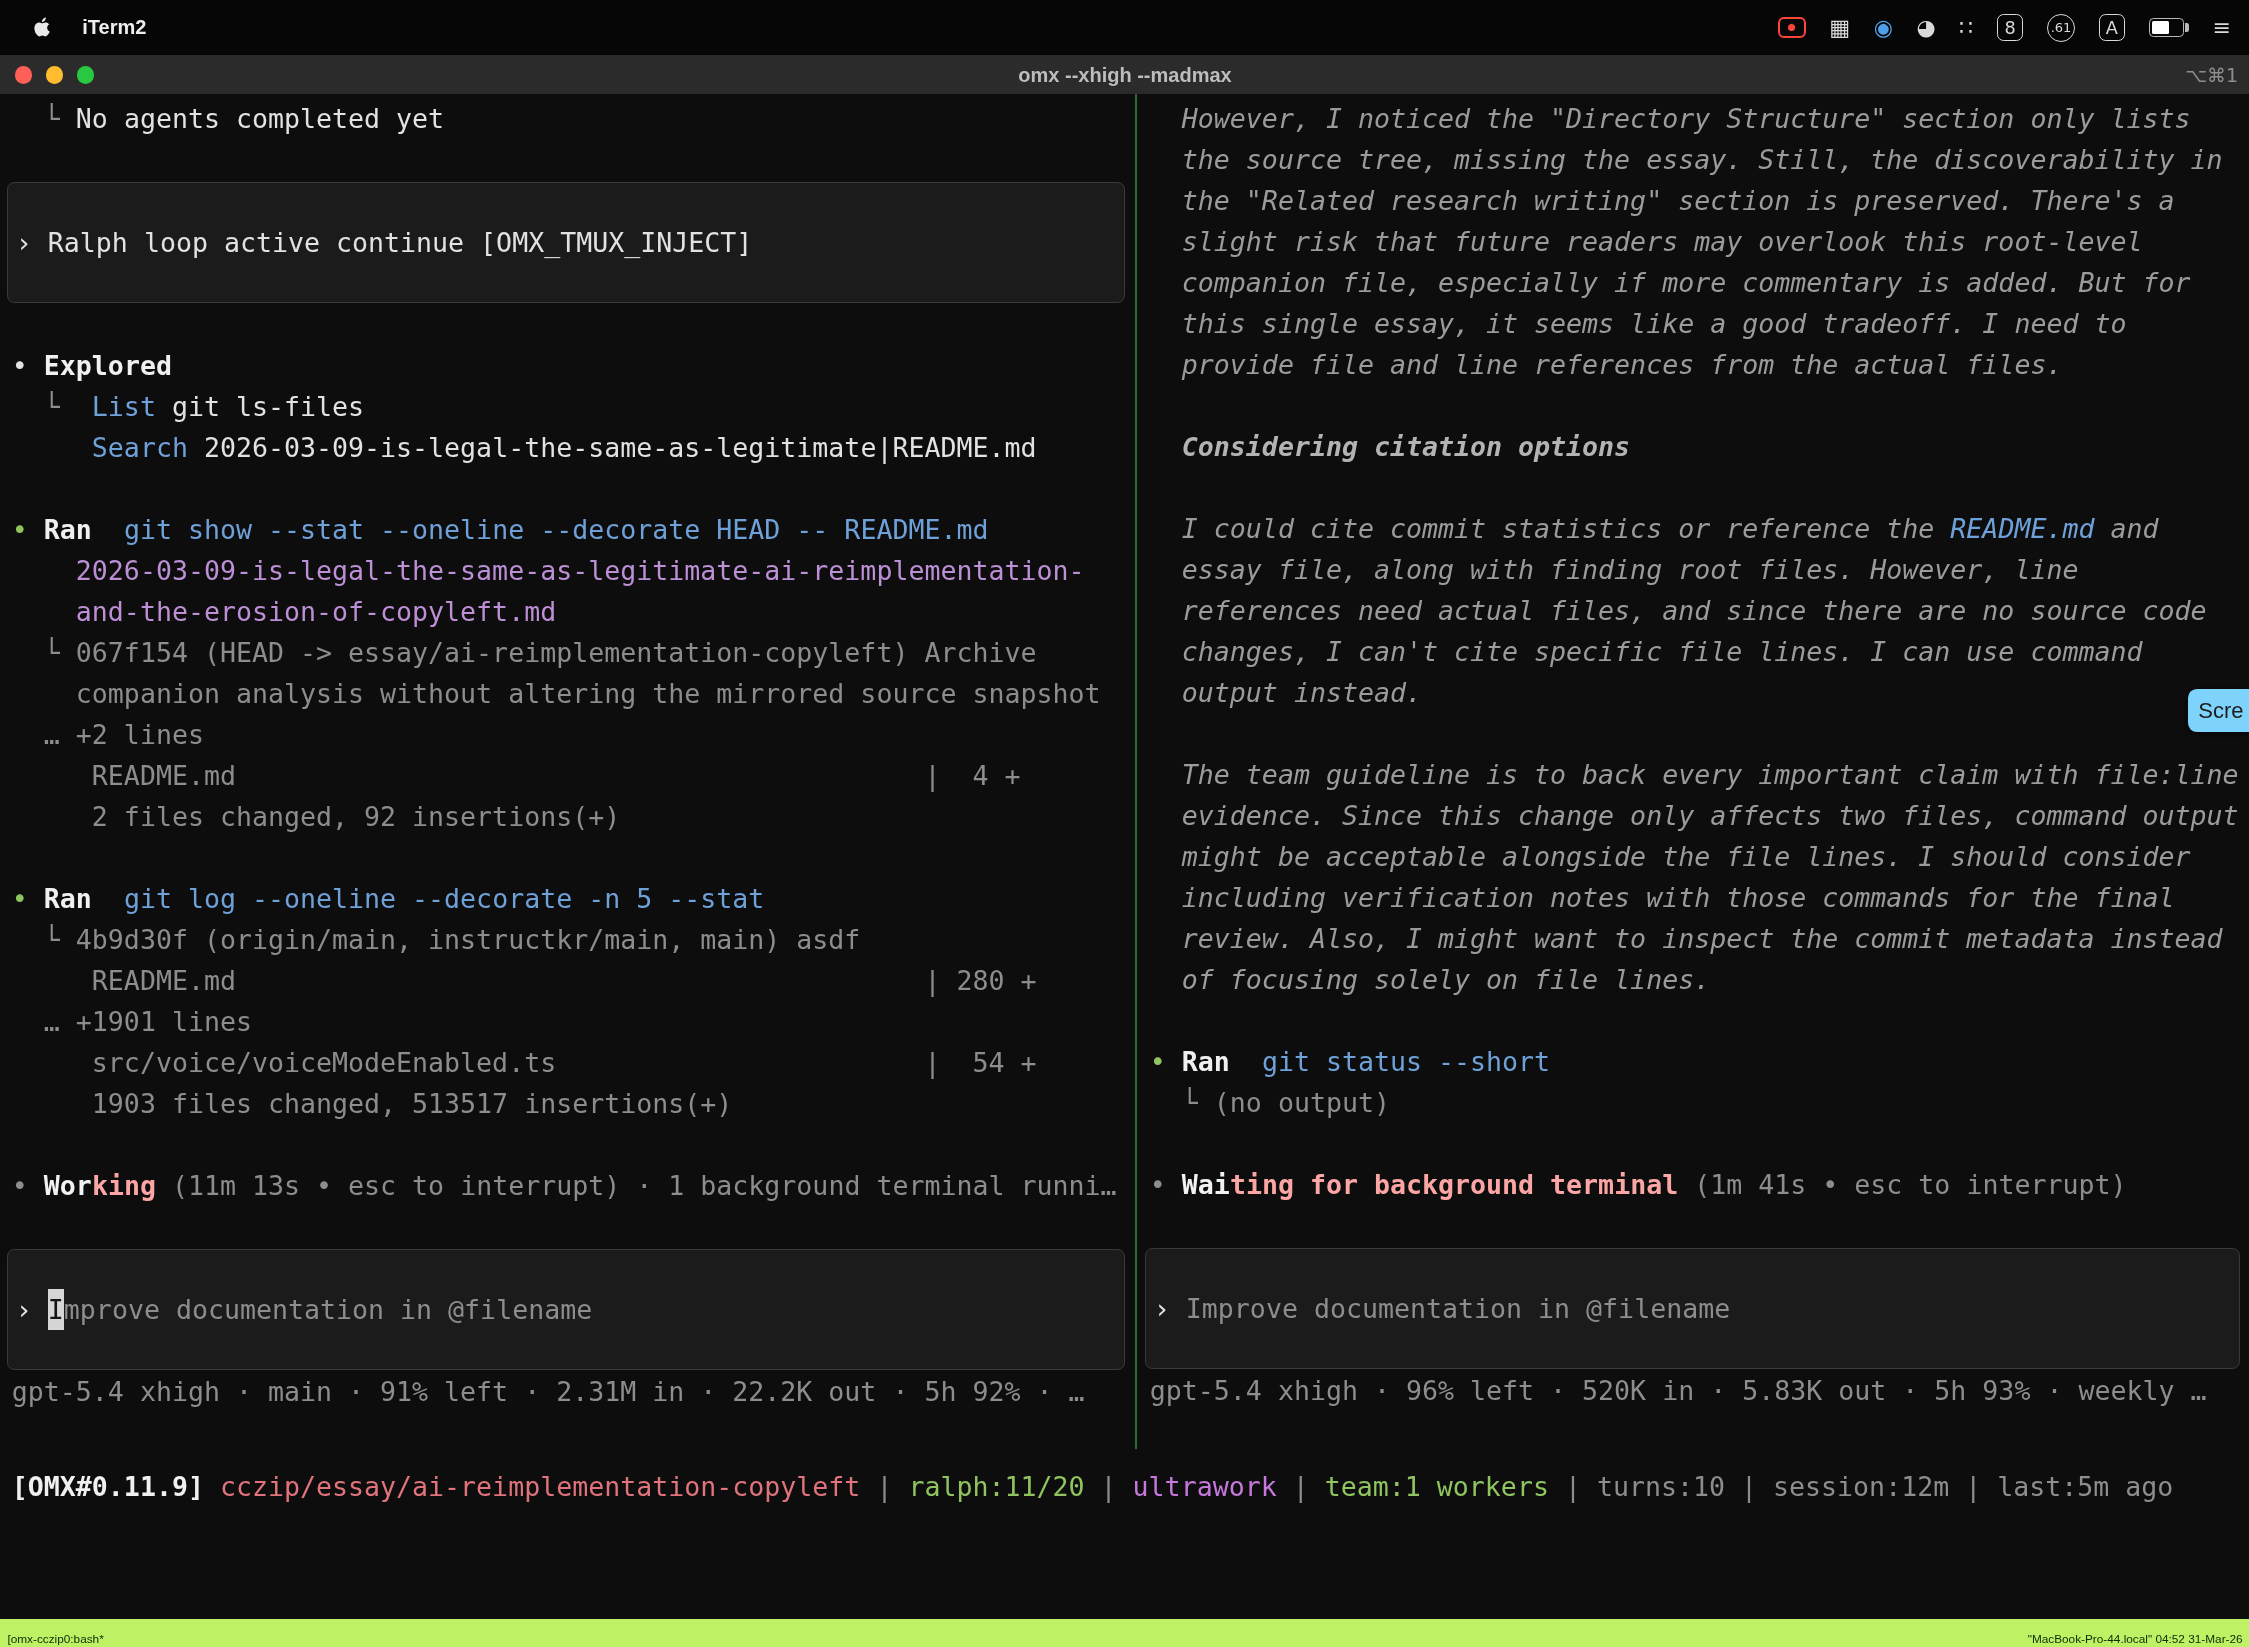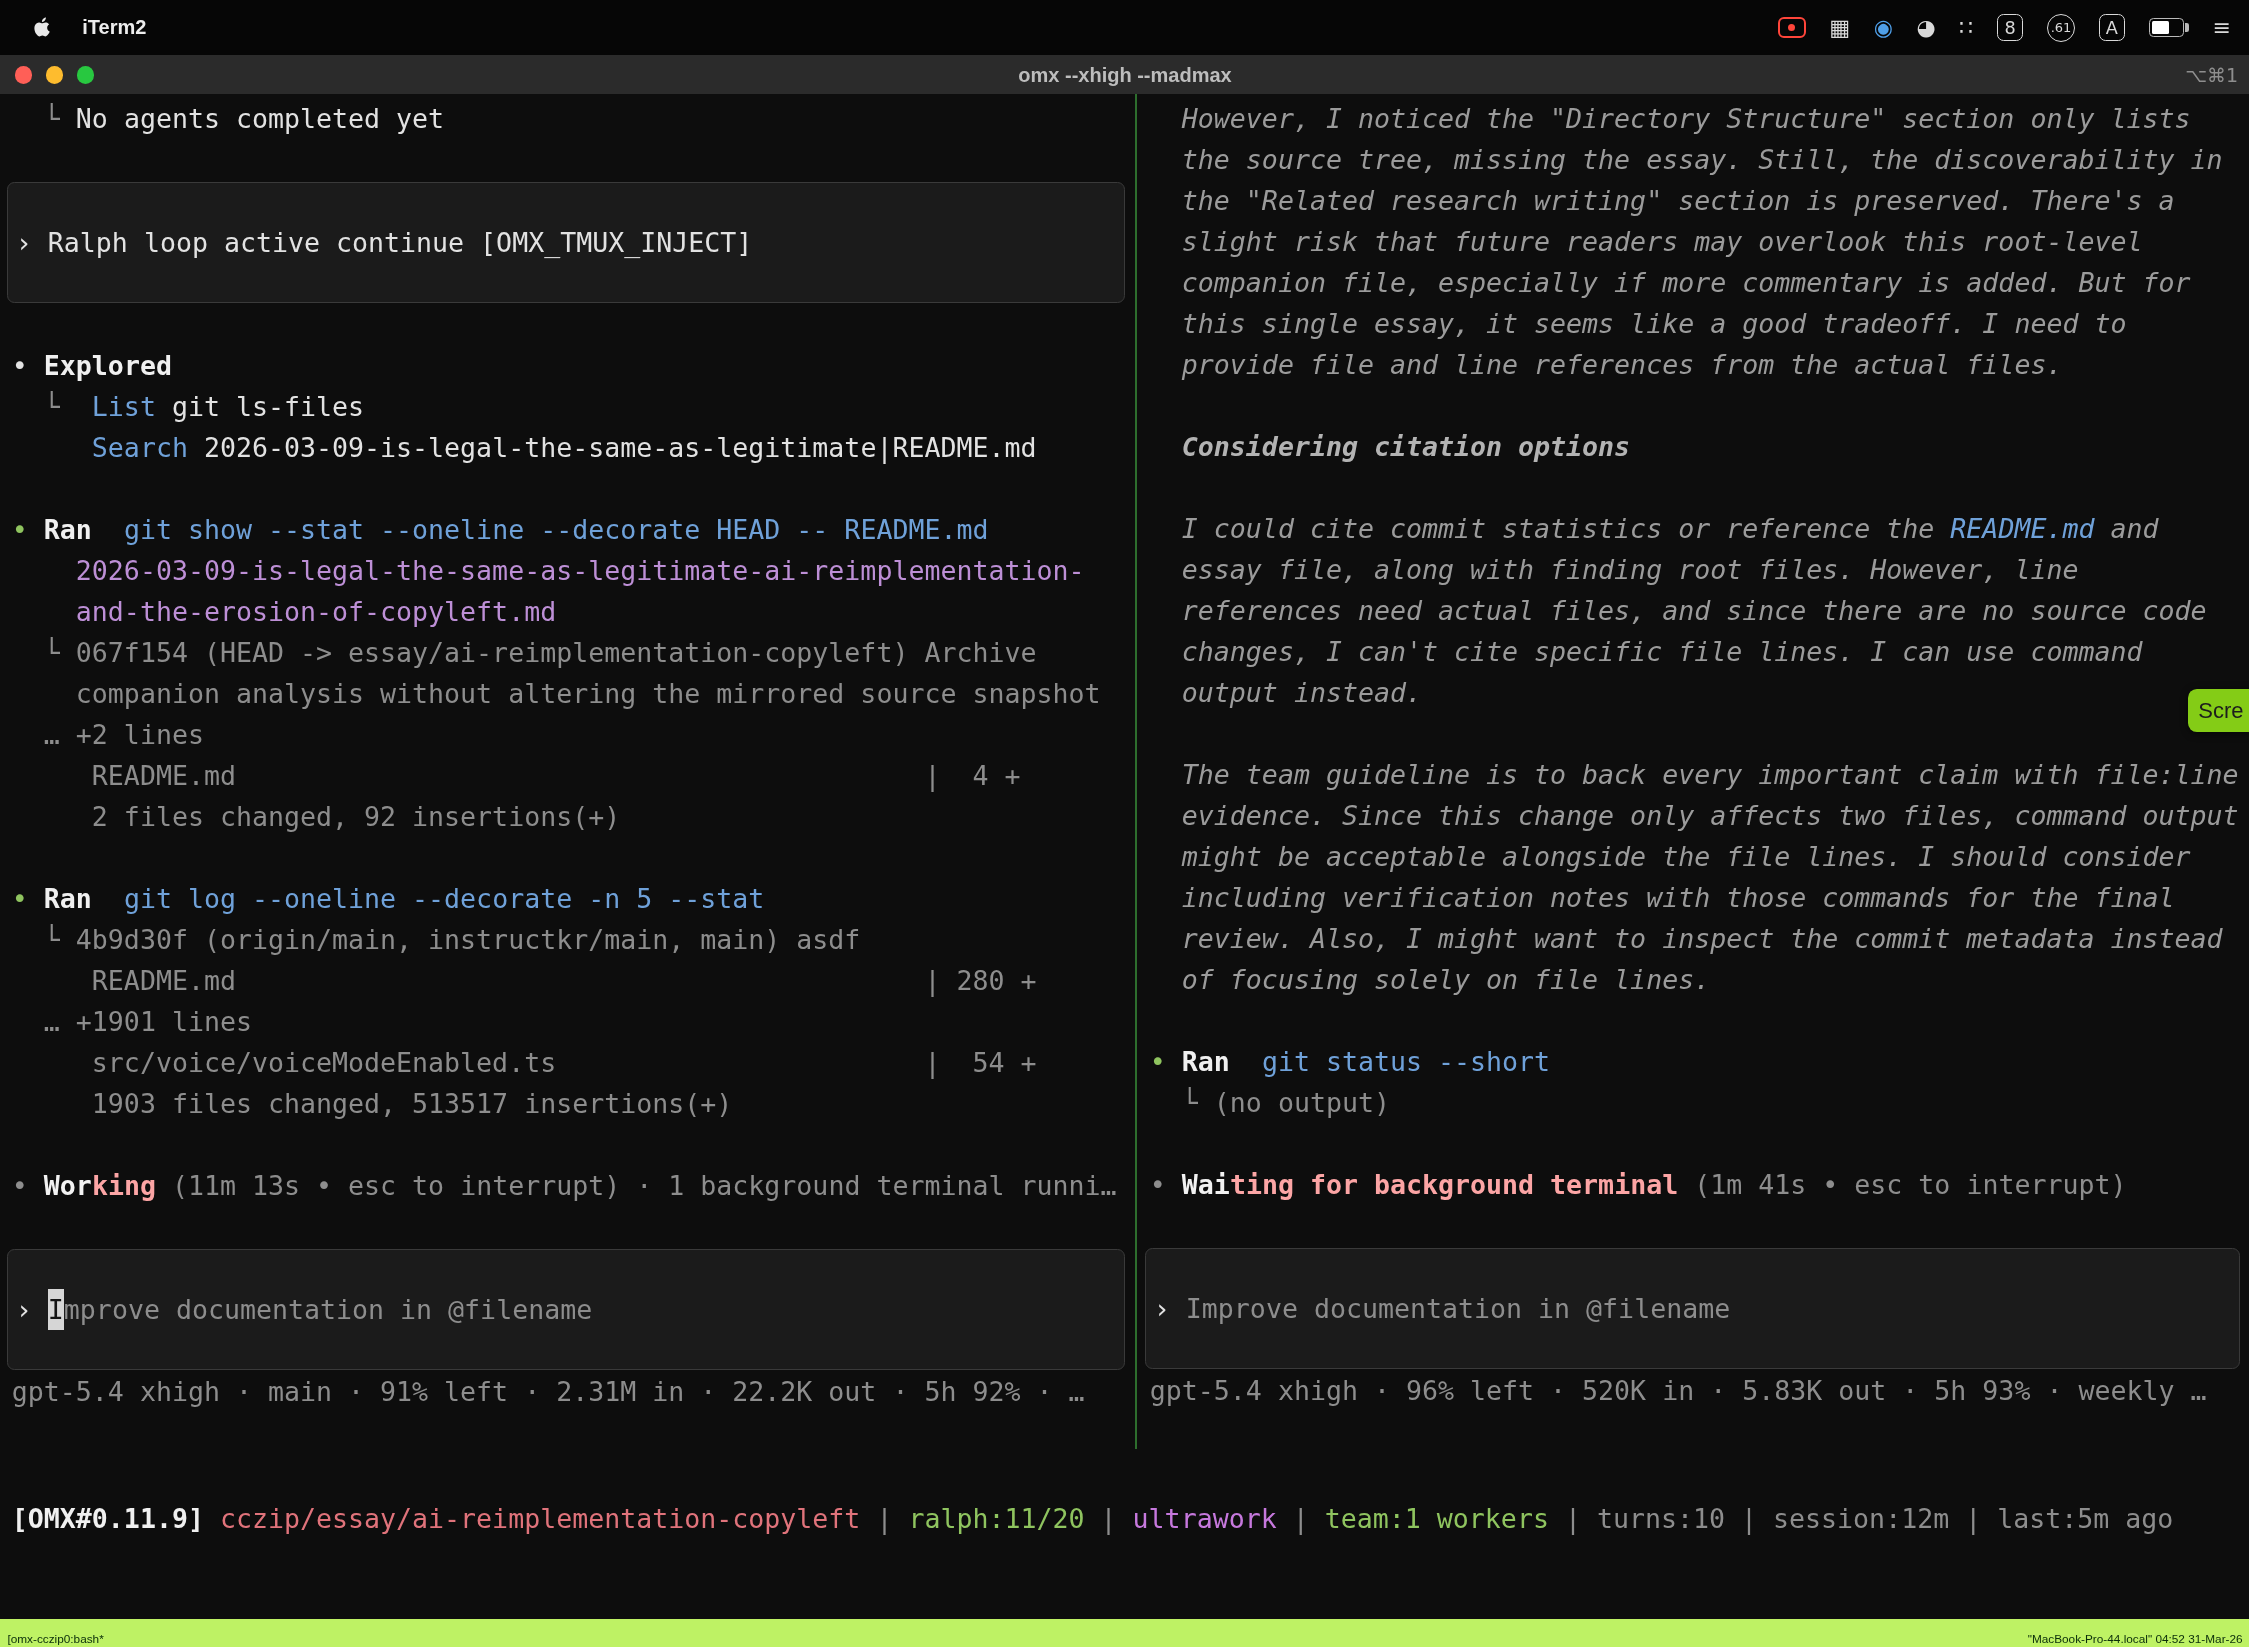--- a/index.html
+++ b/index.html
@@ -56,27 +56,27 @@
   .s-gr { color:#8fc45f; }
   .s-sa { color:#e0737b; }
   .s-vi { color:#c678dd; }
   .s-i  { color:#9b9b9b; font-style:italic; }
   .s-ib { color:#b3b3b3; font-style:italic; font-weight:bold; }
   .s-ibl{ color:#6fa1d9; font-style:italic; }
   .s-hi { color:#f2f2f2; font-weight:bold; }
   .s-bg { color:#fca5a5; font-weight:bold; }
   .s-cur{ background:#d6d6d6; color:#151515; }
 
-  .omx-line { position:absolute; left:11.8px; right:0; top:1372px; height:41px; overflow:hidden;margin-top:32px; }
+  .omx-line { position:absolute; left:11.8px; right:0; top:1372px; height:41px; overflow:hidden; }
 
   .tmux-bar { position:absolute; left:0; right:0; bottom:0; height:29px; background:#bef264;
     color:#0a2e0a; display:flex; justify-content:space-between; padding:0 7.4px; }
   .tmux-bar span { line-height:41px; }
 
-  .overlay { position:absolute; top:689px; right:0; width:62px; height:43px; background:#84cc16;
+  .overlay { position:absolute; top:689px; right:0; width:62px; height:43px; background:#7dd3fc;
     border-radius:8.9px 0 0 8.9px; color:#1d1d1d; font-family:"Liberation Sans", sans-serif;
     font-size:22px; line-height:43px; padding-left:10.3px; overflow:hidden; white-space:nowrap;
     box-shadow:0 1.5px 7.4px rgba(0,0,0,.5); }
 </style>
 </head>
 <body>
 
 <div class="menu-bar">
   <div class="menu-left">
     <span class="apple">

